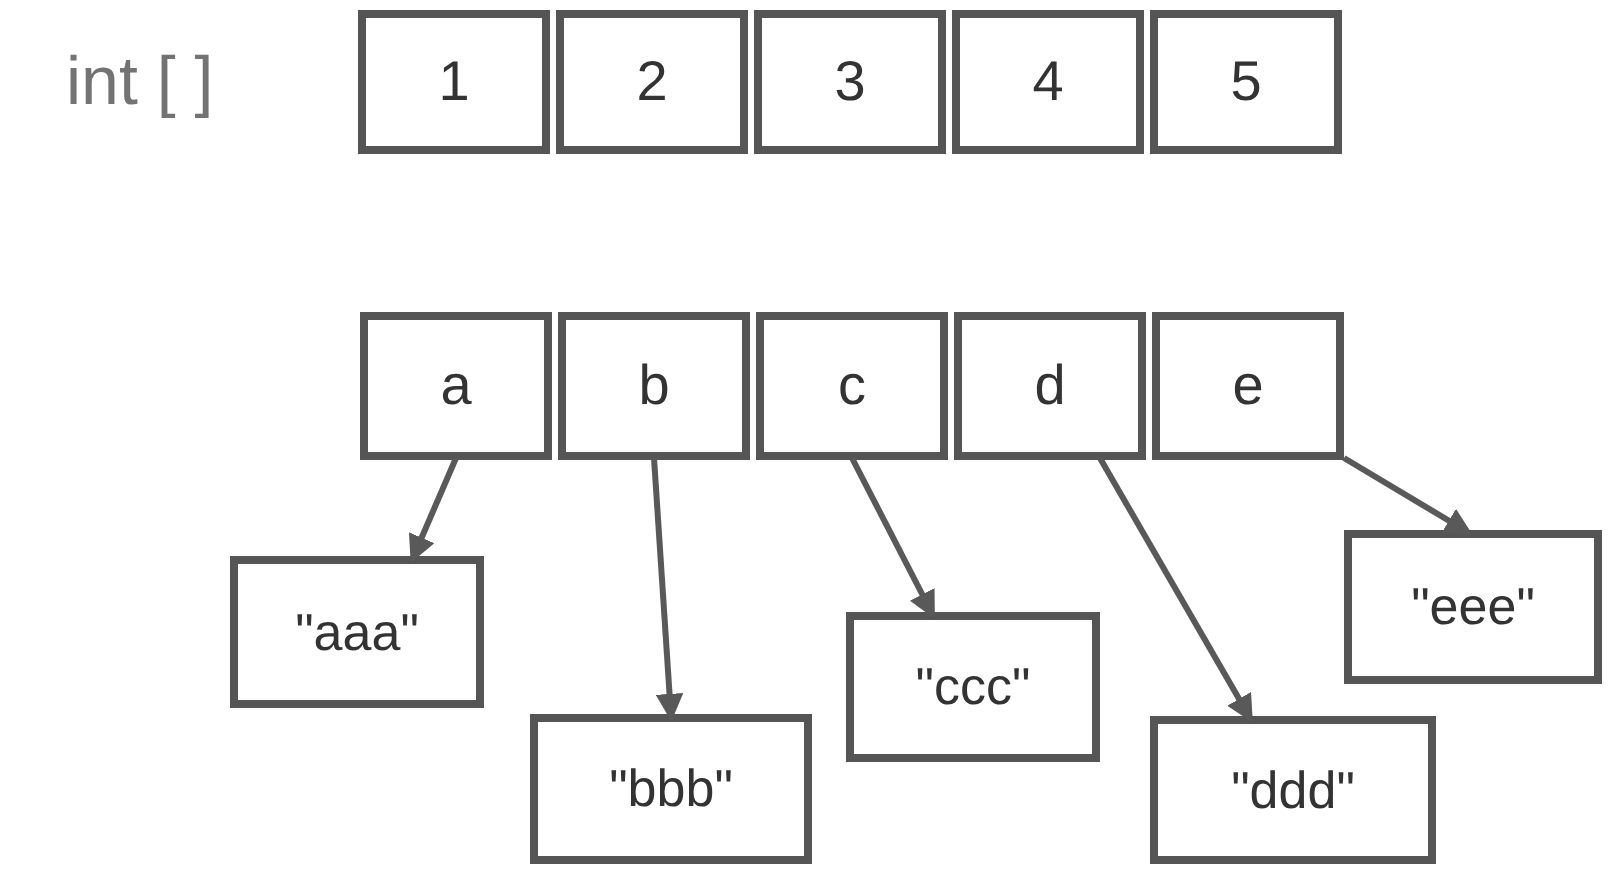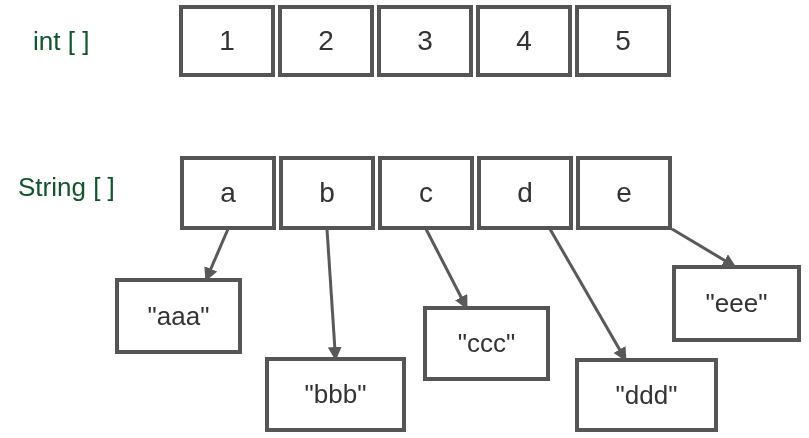--- a/index.html
+++ b/index.html
@@ -11,23 +11,23 @@
     position: relative;
     width: 809px;
     height: 438px;
     background: #ffffff;
     font-family: "Liberation Sans", sans-serif;
     color: #333333;
     overflow: hidden;
   }
   .row-label {
     position: absolute;
-    font-size: 26px;
+    font-size: 34px;
     line-height: 30px;
-    color: #14532d;
+    color: #737373;
     white-space: pre;
   }
   #lbl-int    { left: 33px; top: 26px; }
   #lbl-string { left: 18px; top: 172px; }
 
   .array-row {
     position: absolute;
     display: flex;
     gap: 3px;
   }
@@ -78,21 +78,20 @@
   <div class="row-label" id="lbl-int">int [ ]</div>
 
   <div class="array-row" id="row-int">
     <div class="cell" id="cell-int-0">1</div>
     <div class="cell" id="cell-int-1">2</div>
     <div class="cell" id="cell-int-2">3</div>
     <div class="cell" id="cell-int-3">4</div>
     <div class="cell" id="cell-int-4">5</div>
   </div>
 
-  <div class="row-label" id="lbl-string">String [ ]</div>
 
   <div class="array-row" id="row-string">
     <div class="cell" id="cell-a">a</div>
     <div class="cell" id="cell-b">b</div>
     <div class="cell" id="cell-c">c</div>
     <div class="cell" id="cell-d">d</div>
     <div class="cell" id="cell-e">e</div>
   </div>
 
   <div class="obj" id="obj-aaa">"aaa"</div>

